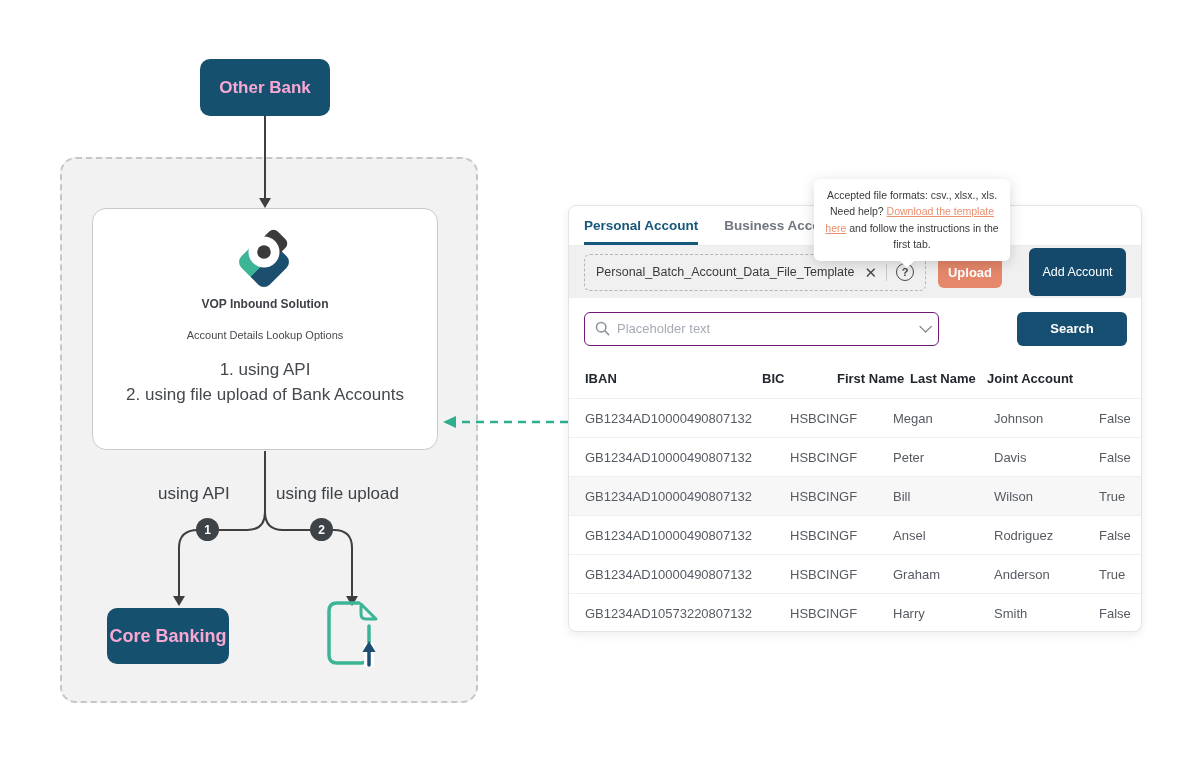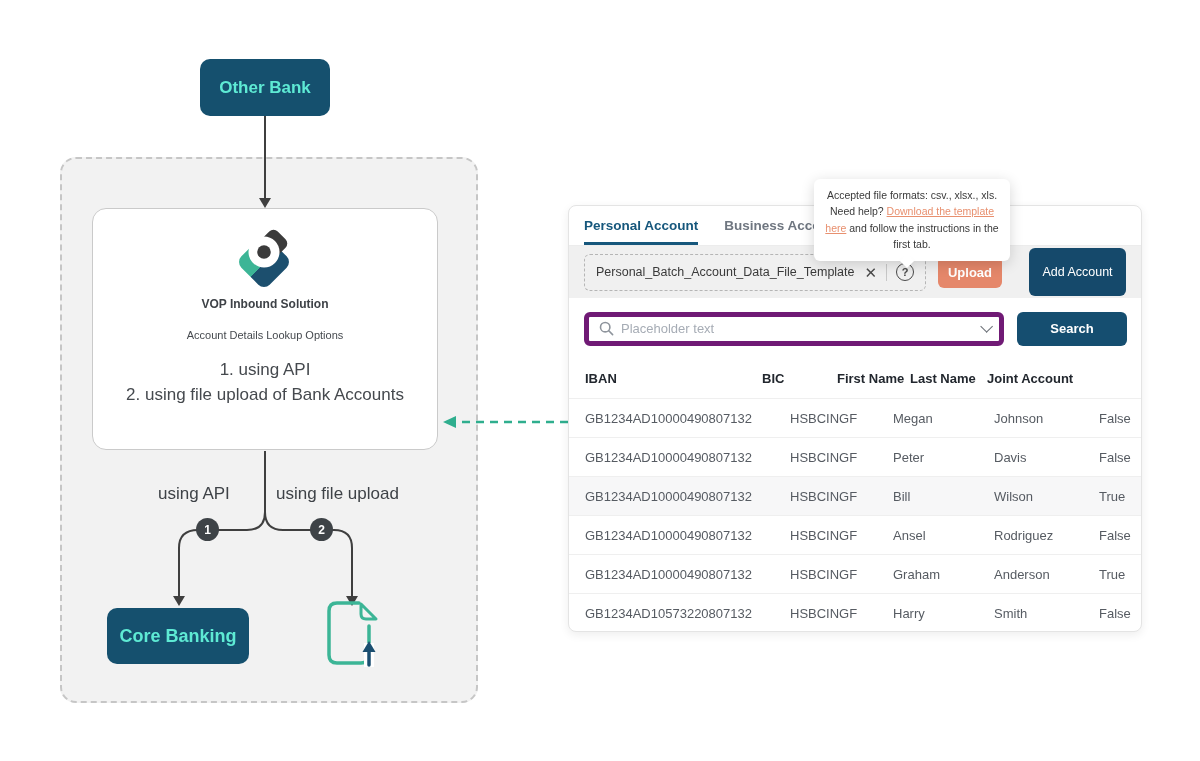--- a/index.html
+++ b/index.html
@@ -3,23 +3,23 @@
 <meta charset="utf-8">
 <style>
   * { margin:0; padding:0; box-sizing:border-box; }
   html,body { width:1200px; height:761px; background:#ffffff; font-family:"Liberation Sans", sans-serif; overflow:hidden; }
   #canvas { position:relative; width:1200px; height:761px; background:#ffffff; }
 
   
   .dashed-box { position:absolute; left:60px; top:157px; width:418px; height:546px;
     background:#F2F2F2; border:2px dashed #C6C6C6; border-radius:16px; }
   .node-btn { position:absolute; display:flex; align-items:center; justify-content:center;
-    background:#15506E; color:#5eead4; border:none; border-radius:10px; font-weight:600; cursor:pointer; }
+    background:#15506E; color:#f9a8d4; border:none; border-radius:10px; font-weight:600; cursor:pointer; }
   #other-bank { left:200px; top:59px; width:130px; height:57px; font-size:17px; }
-  #core-banking { left:107px; top:608px; width:142px; height:56px; font-size:18px; }
+  #core-banking { left:107px; top:608px; width:122px; height:56px; font-size:18px; }
 
   .solution-card { position:absolute; left:92px; top:208px; width:346px; height:242px;
     background:#fff; border:1.5px solid #CACACA; border-radius:14px; text-align:center; }
   .logo-wrap { margin:18px auto 0; width:64px; height:66px; }
   .card-title { margin-top:4px; font-size:12px; font-weight:bold; color:#3E4247; }
   .card-subtitle { margin-top:18px; font-size:11px; color:#45494E; }
   .card-option { font-size:17px; color:#45494E; line-height:25px; }
   .card-options { margin-top:16px; }
 
   .branch-label { position:absolute; font-size:17px; color:#3E4247; text-align:left; }
@@ -47,21 +47,21 @@
   .x-icon { font-size:15px; color:#4A4A4A; line-height:1; cursor:pointer; }
   .chip-divider { width:1px; height:17px; background:#C8C8C8; }
   .help-icon { width:18px; height:18px; border:1.5px solid #4A4A4A; border-radius:50%; color:#4A4A4A;
     font-size:11px; font-weight:bold; display:flex; align-items:center; justify-content:center; cursor:pointer; }
   .upload-btn { margin-left:12px; width:64px; height:32px; background:#E5876A; color:#fff; border:none;
     border-radius:6px; font-size:13px; font-weight:bold; cursor:pointer; }
   .add-account-btn { margin-left:auto; width:97px; height:48px; background:#15496B; color:#fff; border:none;
     border-radius:6px; font-size:12.5px; font-weight:normal; cursor:pointer; }
 
   .search-row { height:61px; display:flex; align-items:center; padding:0 14px 0 15px; }
-  .search-box { width:420px; height:34px; border:5px solid #701a75; border-radius:6px; display:flex;
+  .search-box { width:355px; height:34px; border:1px solid #701a75; border-radius:6px; display:flex;
     align-items:center; padding:0 10px; gap:7px; background:#fff; }
   .search-box input { flex:1; border:none; outline:none; font-size:13px; color:#3A3A3A;
     font-family:"Liberation Sans", sans-serif; background:transparent; }
   .search-box input::placeholder { color:#A6ACB5; }
   .chev { width:9px; height:9px; border-right:1.7px solid #6B7077; border-bottom:1.7px solid #6B7077;
     transform:rotate(45deg) translateY(-3px); }
   .search-btn { margin-left:auto; width:110px; height:34px; background:#154E70; color:#fff; border:none;
     border-radius:6px; font-size:13px; font-weight:bold; cursor:pointer; }
 
   .tgrid { display:grid; grid-template-columns:177px 75px 73px 77px 93px 1fr; align-items:center; padding:0 16px; }

